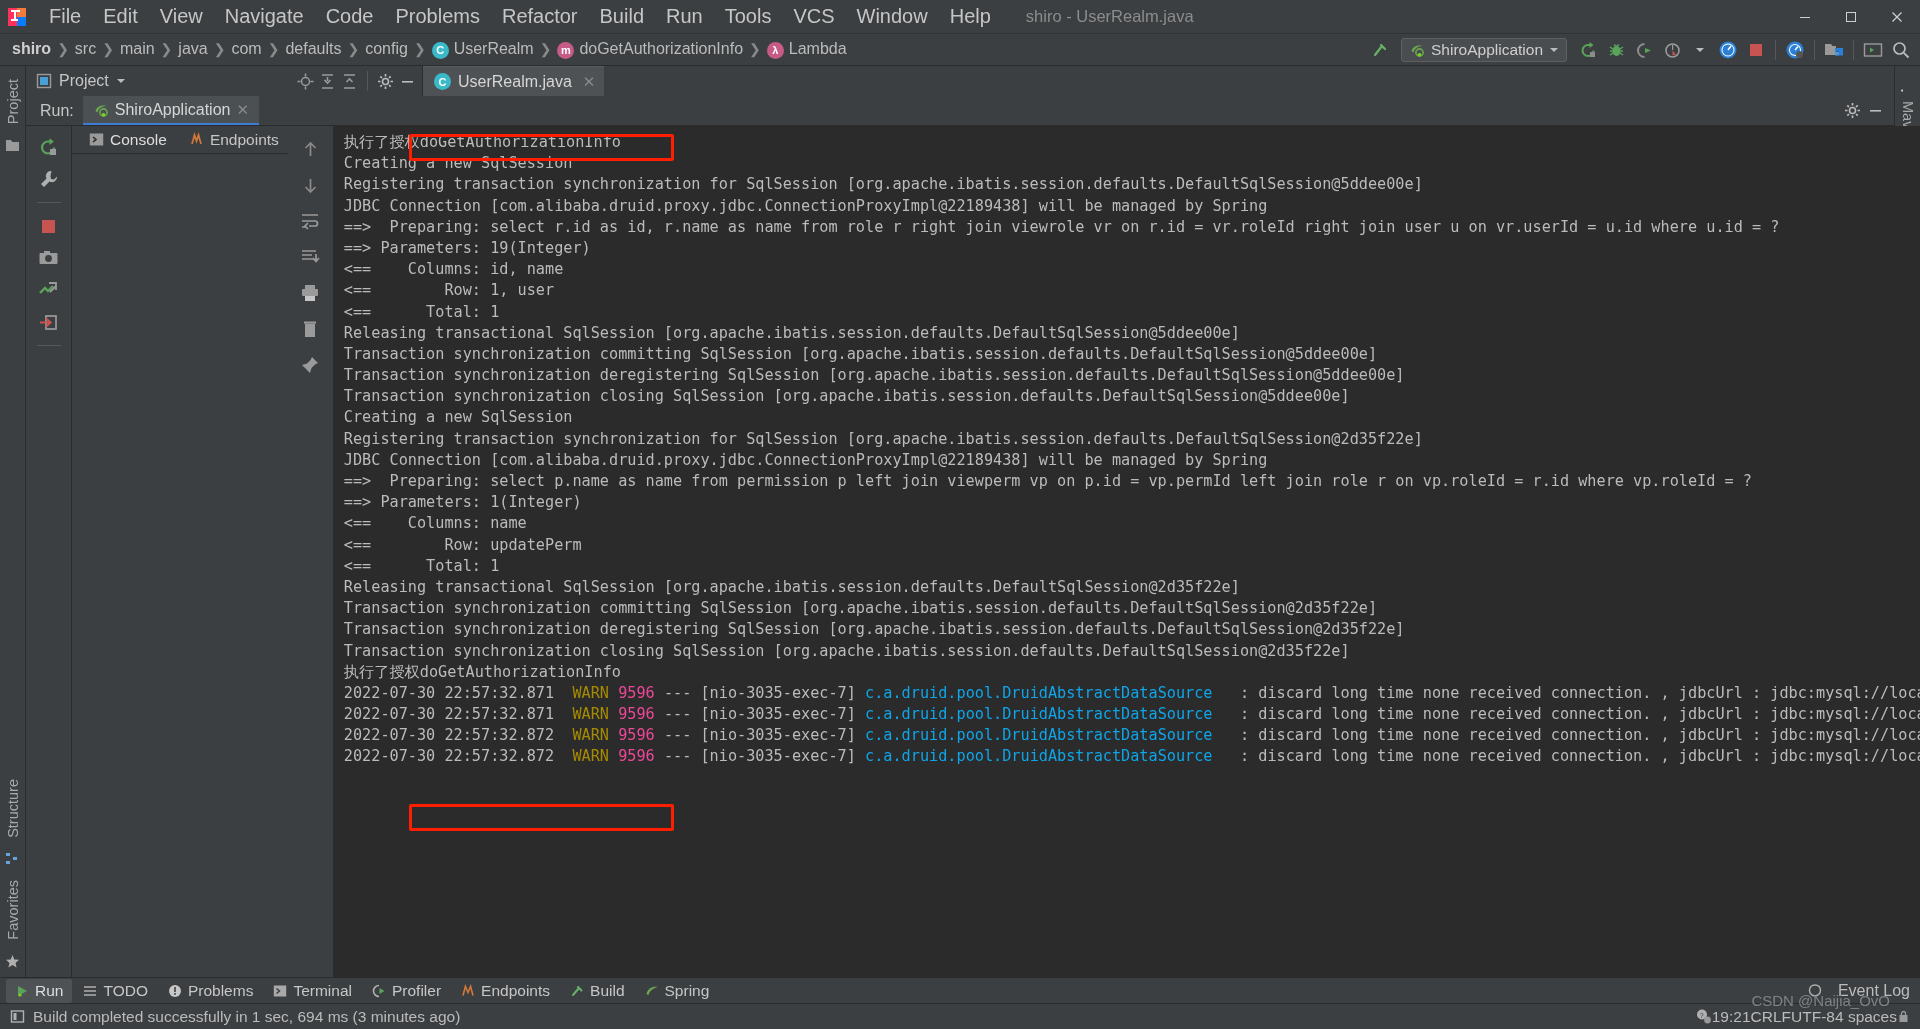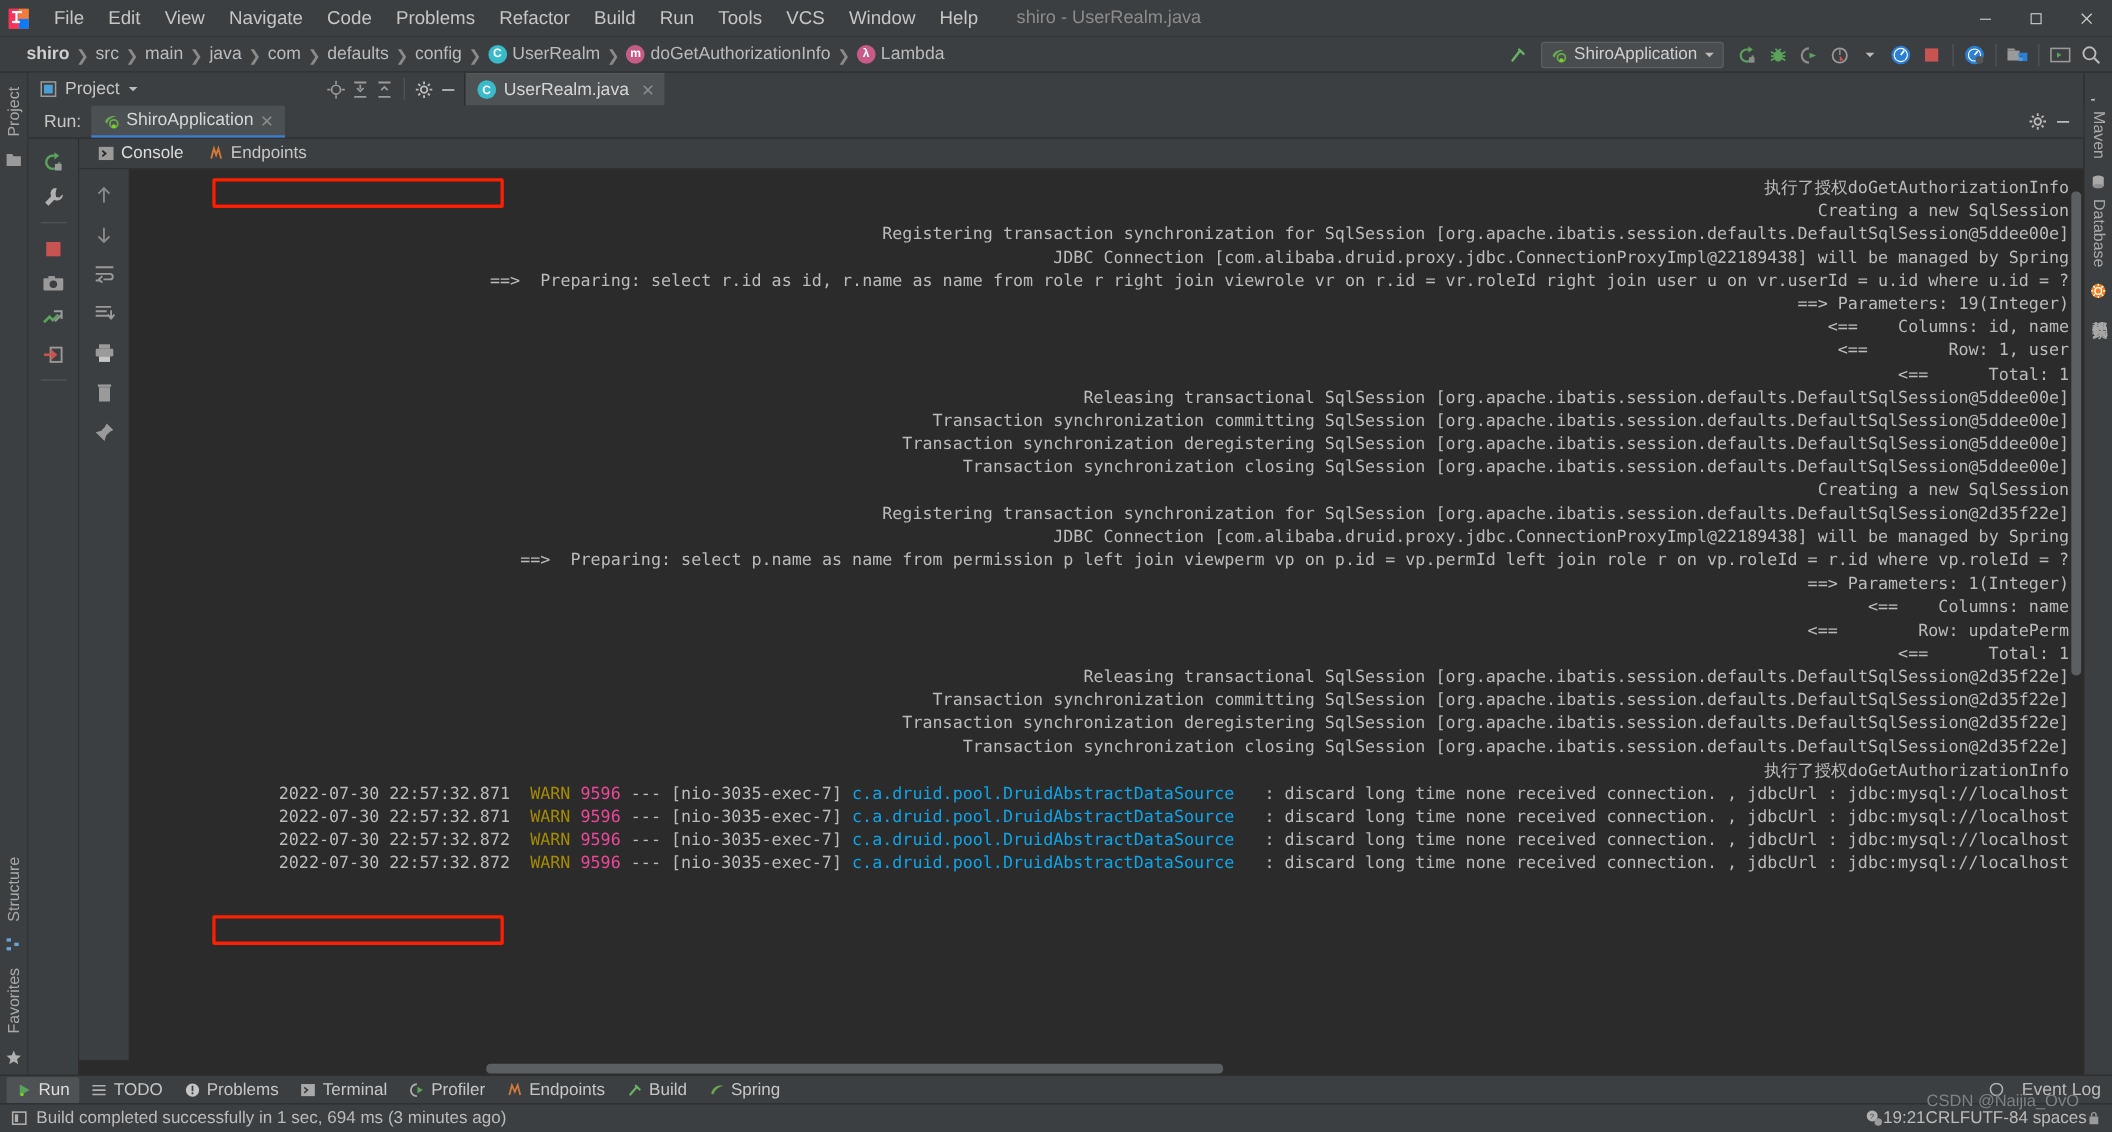--- a/index.html
+++ b/index.html
@@ -15,33 +15,33 @@
 
   
   .titlebar {
     height:34px; background:#3c3f41; display:flex; align-items:center;
     border-bottom:1px solid #323232; flex:0 0 34px; position:relative;
   }
   .app-logo { width:34px; height:100%; display:flex; align-items:center; justify-content:center; }
   .app-logo svg { display:block; }
   .menu { display:flex; align-items:center; gap:0px; padding-left:4px; }
   .menu-item {
-    padding:4px 11px; font-size:17px; color:#c6c6c6; white-space:nowrap; cursor:default;
+    padding:4px 11px; font-size:20px; color:#c6c6c6; white-space:nowrap; cursor:default;
   }
   .window-title {
     margin-left:24px; font-size:16.5px; color:#8c8c8c; white-space:nowrap;
   }
   .win-ctl { position:absolute; right:0; top:0; height:34px; display:flex; align-items:center; }
   .win-btn { width:46px; height:34px; display:flex; align-items:center; justify-content:center; }
   .win-btn svg { display:block; }
 
   
   .navbar {
     height:32px; background:#3c3f41; display:flex; align-items:center;
-    flex:0 0 32px; border-bottom:1px solid #2b2b2b; padding-left:20px; position:relative;
+    flex:0 0 32px; border-bottom:1px solid #2b2b2b; padding-left:8px; position:relative;
   }
   .crumbs { display:flex; align-items:center; font-size:16px; }
   .crumb { color:#bbbbbb; padding:1px 4px; white-space:nowrap; }
   .crumb.bold { font-weight:bold; color:#cfcfcf; }
   .crumb-sep { color:#8a8a8a; padding:0 2px; font-size:14px; }
   .crumb-ico { display:inline-flex; align-items:center; margin-right:5px; vertical-align:middle; }
   .crumb-chip {
     width:17px;height:17px;border-radius:50%;display:inline-flex;align-items:center;justify-content:center;
     font-size:11px;color:#fff;font-weight:bold;
   }
@@ -104,21 +104,21 @@
   .run-head-right { position:absolute; right:4px; display:flex; align-items:center; gap:6px; }
 
   .run-main { flex:1 1 auto; display:flex; min-height:0; }
   .run-gutter {
     width:46px; flex:0 0 46px; background:#3c3f41; border-right:1px solid #2b2b2b;
     display:flex; flex-direction:column; align-items:center; padding-top:6px; gap:2px;
   }
   .g-btn { width:30px;height:30px;display:flex;align-items:center;justify-content:center;border-radius:3px; }
   .g-sep { width:24px;height:1px;background:#555859;margin:6px 0; }
 
-  .console-col { flex:1 1 auto; display:flex; flex-direction:column; min-width:0;text-align:right; }
+  .console-col { flex:1 1 auto; display:flex; min-width:0; }
   .console-tabs {
     height:28px; flex:0 0 28px; display:flex; align-items:center; gap:4px; padding-left:8px;
     background:#3c3f41; border-bottom:1px solid #2b2b2b;
   }
   .ctab { display:flex; align-items:center; gap:6px; font-size:15.5px; color:#c6c6c6; padding:3px 9px; }
   .ctab.active { color:#ddd; }
 
   .console-body { flex:1 1 auto; display:flex; min-height:0; }
   .console-left-gutter {
     width:46px; flex:0 0 46px; background:#3c3f41; border-right:1px solid #2b2b2b;

